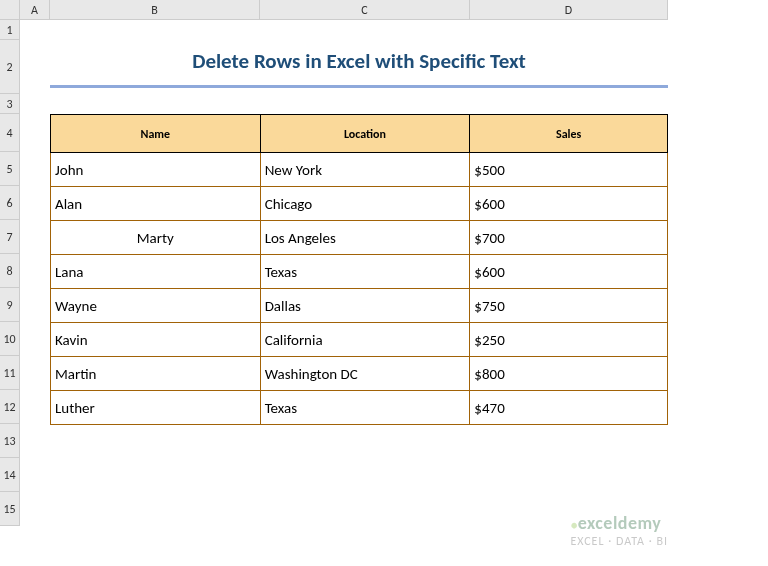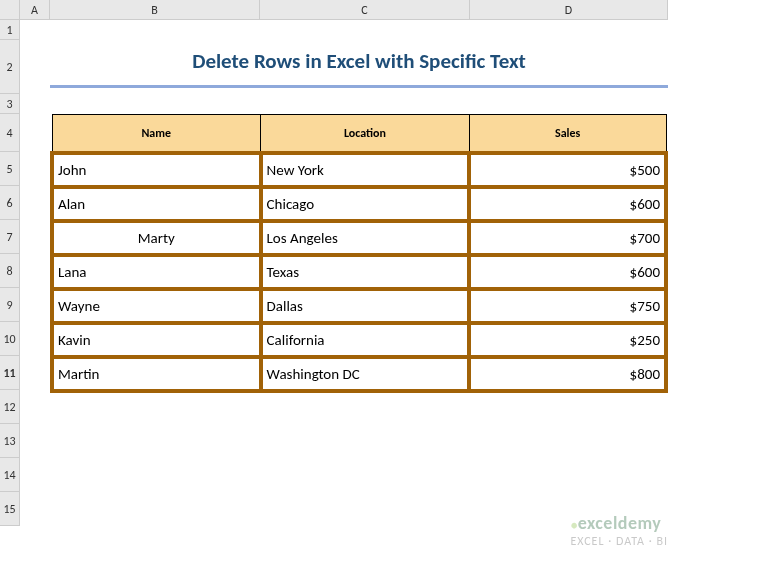--- a/index.html
+++ b/index.html
@@ -63,26 +63,26 @@
     }
     .data-table th {
       background: #fad99a;
       border: 1px solid #000;
       font-weight: bold;
       font-size: 12px;
       text-align: center;
       padding: 0 4px;
     }
     .data-table td {
-      border: 4px solid #a16207;
+      border: 1px solid #a16207;
       font-size: 15px;
       padding: 0 4px;
       background: #fff;
     }
-    .data-table td.num { text-align: right; }
+    .data-table td.num { }
     .watermark {
       position: absolute;
       right: 100px;
       bottom: 18px;
       opacity: 0.35;
       font-size: 12px;
       color: #2a6a3f;
     }
     .watermark .wm-big { font-size: 18px; font-weight: bold; letter-spacing: 0.5px; text-align: center; }
     .watermark .wm-small { font-size: 12px; letter-spacing: 1px; color: #666; }
@@ -97,21 +97,21 @@
       <div class="row-header" style="height: 20px;">1</div>
       <div class="row-header" style="height: 54px;">2</div>
       <div class="row-header" style="height: 20px;">3</div>
       <div class="row-header" style="height: 38px;">4</div>
       <div class="row-header" style="height: 34px;">5</div>
       <div class="row-header" style="height: 34px;">6</div>
       <div class="row-header" style="height: 34px;">7</div>
       <div class="row-header" style="height: 34px;">8</div>
       <div class="row-header" style="height: 34px;">9</div>
       <div class="row-header" style="height: 34px;">10</div>
-      <div class="row-header" style="height: 34px; font-weight: bold;">11</div>
+      <div class="row-header" style="height: 34px;">11</div>
       <div class="row-header" style="height: 34px;">12</div>
       <div class="row-header" style="height: 34px;">13</div>
       <div class="row-header" style="height: 34px;">14</div>
       <div class="row-header" style="height: 34px;">15</div>
     </div>
   <div>
     <div id="colhdrs" class="col-headers">
         <div class="col-header" style="width: 30px;">A</div>
         <div class="col-header" style="width: 210px;">B</div>
         <div class="col-header" style="width: 210px;">C</div>
@@ -156,20 +156,25 @@
             <tr>
               <td style="height: 34px; width: 210px;">Kavin</td>
               <td style="height: 34px; width: 210px;">California</td>
               <td class="num" style="height: 34px; width: 198px;">$250</td>
             </tr>
             <tr>
               <td style="height: 34px; width: 210px;">Martin</td>
               <td style="height: 34px; width: 210px;">Washington DC</td>
               <td class="num" style="height: 34px; width: 198px;">$800</td>
             </tr>
+            <tr>
+              <td style="height: 34px; width: 210px;">Luther</td>
+              <td style="height: 34px; width: 210px;">Texas</td>
+              <td class="num" style="height: 34px; width: 198px;">$470</td>
+            </tr>
           </tbody>
       </table>
     </div>
   </div>
 </div>
 
 <div class="watermark">
   <span class="wm-dot">●</span><span class="wm-big">exceldemy</span><br>
   <span class="wm-small">EXCEL · DATA · BI</span>
 </div>

